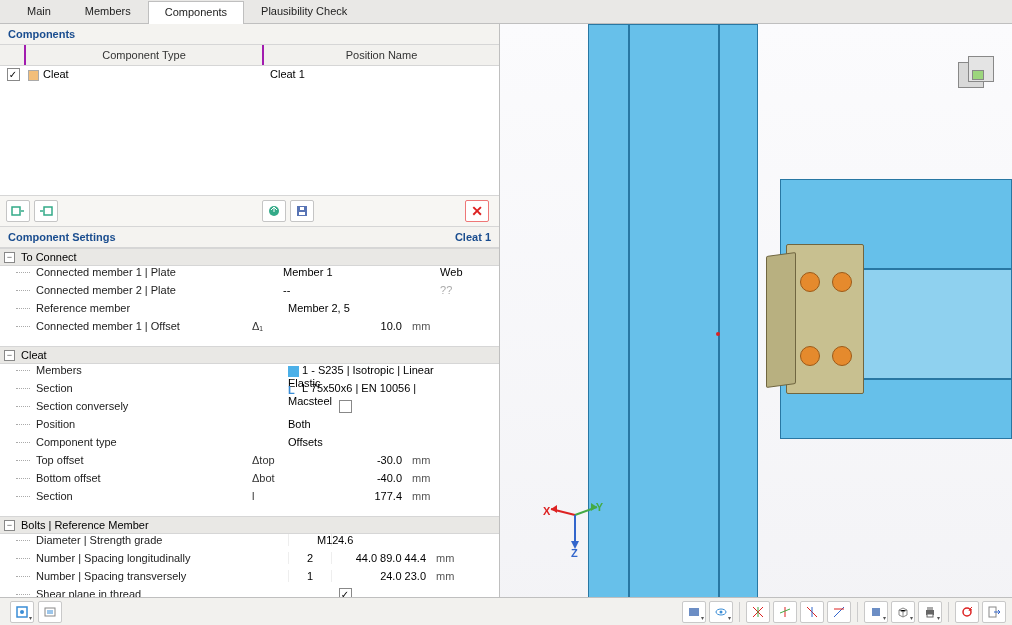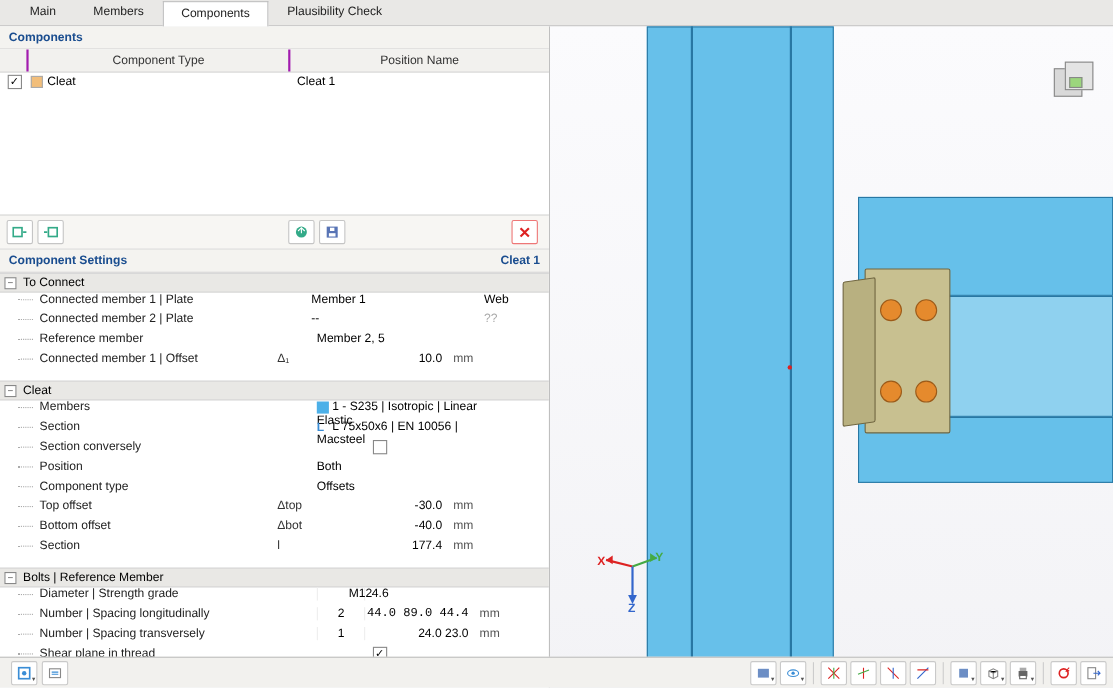--- a/index.html
+++ b/index.html
@@ -230,21 +230,21 @@
         <div class="prop-row">
           <div class="tree">Diameter | Strength grade</div>
           <div class="sym"></div>
           <div style="width:44px;text-align:center;border-left:1px solid #eee;border-right:1px solid #eee;padding-left:28px;">M12</div>
           <div class="val-left" style="padding-left:6px;">4.6</div>
         </div>
         <div class="prop-row">
           <div class="tree">Number | Spacing longitudinally</div>
           <div class="sym"></div>
           <div style="width:44px;text-align:center;border-left:1px solid #eee;border-right:1px solid #eee;">2</div>
-          <div class="val" style="width:100px;font-family:Liberation Mono, monospace;">44.0 89.0 44.4</div>
+          <div class="val" style="width:100px;">44.0 89.0 44.4</div>
           <div class="unit">mm</div>
         </div>
         <div class="prop-row">
           <div class="tree">Number | Spacing transversely</div>
           <div class="sym"></div>
           <div style="width:44px;text-align:center;border-left:1px solid #eee;border-right:1px solid #eee;">1</div>
           <div class="val" style="width:100px;">24.0 23.0</div>
           <div class="unit">mm</div>
         </div>
         <div class="prop-row">

